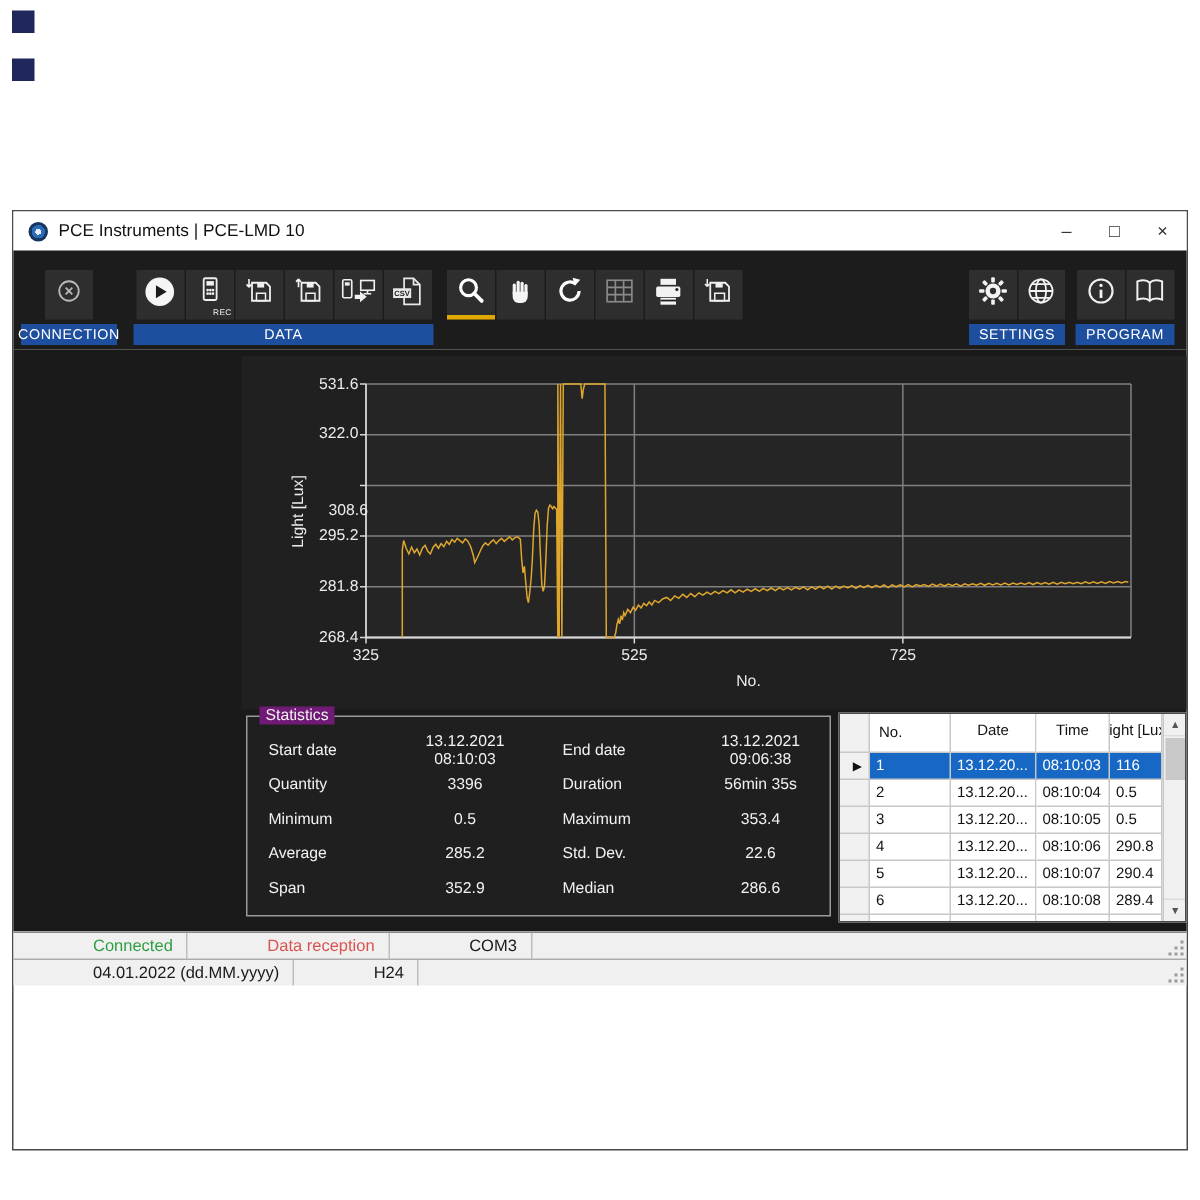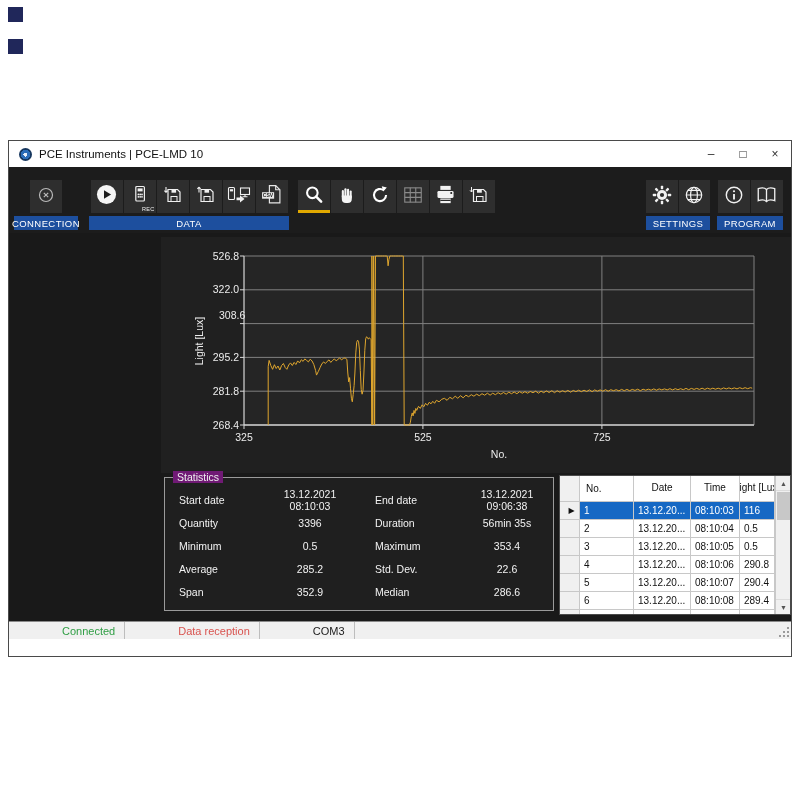--- a/index.html
+++ b/index.html
@@ -2,21 +2,21 @@
 <html><head>
 <meta charset="utf-8">
 <style>
   * { margin:0; padding:0; box-sizing:border-box; }
   html,body { width:800px; height:800px; background:#ffffff; font-family:"Liberation Sans",sans-serif; overflow:hidden; position:relative; }
 
   .desk-sq { position:absolute; width:15px; height:15px; background:#20275a; }
   #desk-sq1 { left:8px; top:7px; }
   #desk-sq2 { left:8px; top:39px; }
 
-  #app-window { position:absolute; left:8px; top:140px; width:784px; height:517px; background:#fff; border:1px solid #4a4a4a; }
+  #app-window { position:absolute; left:8px; top:140px; width:784px; height:627px; background:#fff; border:1px solid #4a4a4a; }
 
   
   #titlebar { position:absolute; left:0; top:0; width:100%; height:26px; background:#ffffff; display:flex; align-items:center; }
   #app-icon { width:13px; height:13px; border-radius:50%; margin:0 7px 0 10px;
     background:radial-gradient(circle at 50% 50%, #e8eef8 0 2px, #2b6cb8 2px 4.5px, #16365e 4.5px 7px); }
   #title-text { font-size:11.5px; color:#111; }
   #win-controls { margin-left:auto; display:flex; height:100%; }
   .win-btn { width:32px; height:100%; display:flex; align-items:center; justify-content:center; font-size:12px; color:#333; }
 
   
@@ -300,23 +300,23 @@
           <line x1="261.9" y1="188" x2="261.9" y2="192" stroke="#d8d8d8" stroke-width="1"></line>
           <line x1="440.9" y1="19" x2="440.9" y2="188" stroke="#808080" stroke-width="1"></line>
           <line x1="440.9" y1="188" x2="440.9" y2="192" stroke="#d8d8d8" stroke-width="1"></line>
           <line x1="593" y1="19" x2="593" y2="188" stroke="#808080" stroke-width="1"></line>
           <line x1="83" y1="19" x2="83" y2="188" stroke="#d8d8d8" stroke-width="1.2"></line>
           <line x1="83" y1="188" x2="593" y2="188" stroke="#d8d8d8" stroke-width="1.2"></line>
           <path d="M107.2 188.0 L107.2 129.7 L108.1 123.4 L109.8 128.5 L111.6 132.3 L113.4 127.7 L115.2 131.5 L117.0 129.0 L118.8 133.0 L120.6 128.5 L122.4 126.5 L124.2 130.5 L125.9 132.3 L127.7 128.0 L129.5 125.9 L131.3 128.5 L133.1 125.4 L134.9 127.5 L136.7 123.9 L138.5 125.9 L140.3 122.7 L142.1 124.4 L143.8 121.9 L145.6 123.4 L147.4 124.9 L149.2 122.2 L151.0 123.9 L152.8 127.5 L154.6 133.5 L155.5 138.1 L157.3 134.5 L159.1 130.5 L160.8 127.0 L162.6 124.9 L164.4 126.5 L166.2 124.4 L168.0 122.9 L169.8 125.4 L171.6 123.4 L173.4 121.9 L175.2 123.9 L176.9 122.4 L178.7 120.9 L180.5 122.9 L182.3 121.4 L184.1 120.9 L185.9 122.4 L186.8 136.0 L187.7 144.9 L188.6 140.6 L189.5 151.2 L190.4 161.3 L191.3 164.8 L192.2 157.5 L193.1 148.7 L193.9 136.0 L194.8 115.9 L195.7 105.3 L196.6 103.2 L197.5 104.3 L198.4 112.1 L199.3 133.5 L200.2 152.4 L201.1 157.2 L202.0 153.7 L202.9 136.0 L203.8 113.3 L204.7 101.7 L205.6 99.7 L206.5 100.7 L207.4 102.2 L208.3 100.7 L209.2 101.7 L210.1 102.7 L210.9 188.0 L210.9 19.0 L211.8 188.0 L212.7 19.0 L213.6 188.0 L214.5 19.0 L216.3 19.0 L218.1 19.0 L219.9 19.0 L221.7 19.0 L223.5 19.0 L225.3 19.0 L226.2 19.0 L227.1 28.8 L227.9 22.5 L228.8 19.0 L230.6 19.0 L232.4 19.0 L234.2 19.0 L236.0 19.0 L237.8 19.0 L239.6 19.0 L241.4 19.0 L242.3 19.0 L243.2 188.0 L244.9 188.0 L246.7 188.0 L248.5 188.0 L249.4 185.2 L250.3 179.4 L251.2 175.9 L252.1 178.9 L253.0 173.4 L253.9 176.4 L254.8 171.4 L255.7 173.4 L257.5 169.3 L259.3 171.4 L261.1 167.8 L262.8 169.8 L264.6 166.3 L266.4 168.3 L268.2 165.3 L270.0 166.8 L271.8 164.3 L273.6 166.3 L275.4 163.3 L278.1 164.8 L280.7 162.3 L283.4 161.3 L286.1 163.3 L288.8 160.3 L291.5 161.8 L294.2 159.2 L296.8 161.3 L299.5 158.7 L302.2 160.8 L304.9 158.2 L307.6 159.7 L310.3 157.7 L312.9 159.2 L315.6 157.2 L318.3 158.7 L321.0 156.7 L323.7 158.2 L326.4 156.2 L329.1 158.2 L331.7 156.2 L334.4 157.7 L337.1 155.7 L339.8 157.2 L342.5 155.5 L345.2 157.2 L347.8 155.2 L350.5 156.7 L353.2 155.0 L355.9 156.7 L358.6 154.7 L361.3 156.2 L363.9 154.7 L366.6 156.2 L369.3 154.5 L372.0 155.7 L374.7 154.2 L377.4 156.2 L380.1 154.2 L382.7 155.7 L385.4 153.9 L388.1 155.5 L390.8 153.7 L393.5 155.7 L396.2 153.7 L398.8 155.2 L401.5 153.7 L404.2 155.0 L406.9 153.4 L409.6 155.2 L412.3 153.4 L414.9 154.7 L417.6 153.2 L420.3 154.7 L423.0 153.2 L425.7 154.5 L428.4 152.9 L431.1 154.7 L433.7 152.9 L436.4 154.2 L439.1 152.9 L441.8 154.2 L444.5 152.7 L447.2 154.2 L449.8 152.7 L452.5 153.7 L455.2 152.7 L457.9 153.9 L460.6 152.4 L463.3 153.7 L465.9 152.4 L468.6 153.7 L471.3 152.4 L474.0 153.4 L476.7 152.2 L479.4 153.7 L482.1 152.2 L484.7 153.2 L487.4 152.2 L490.1 153.2 L492.8 151.9 L495.5 153.2 L498.2 151.9 L500.8 152.9 L503.5 151.9 L506.2 152.9 L508.9 151.7 L511.6 152.9 L514.3 151.7 L516.9 152.7 L519.6 151.7 L522.3 152.7 L525.0 151.4 L527.7 152.7 L530.4 151.4 L533.1 152.4 L535.7 151.4 L538.4 152.4 L541.1 151.2 L543.8 152.4 L546.5 151.2 L549.2 152.2 L551.8 151.2 L554.5 152.2 L557.2 151.2 L559.9 152.2 L562.6 150.9 L565.3 151.9 L567.9 150.9 L570.6 151.9 L573.3 150.9 L576.0 151.9 L578.7 150.7 L581.4 151.7 L584.1 150.7 L586.7 151.7 L589.4 150.7 L591.2 151.2 " fill="none" stroke="#dfa62e" stroke-width="1"></path>
         </svg>
       <div id="ylab">Light [Lux]</div>
       <div id="xlab">No.</div>
-    <div class="ytick" style="left: 38px; top: 12.5px;">526.8</div>
+    <div class="ytick" style="left: 38px; top: 12.5px;">531.6</div>
         <div class="ytick" style="left: 38px; top: 46.3px;">322.0</div>
-        <div class="ytick" style="left: 38px; top: 72px; padding-left: 20px;">308.6</div>
+        <div class="ytick" style="left: 38px; top: 97px; padding-left: 20px;">308.6</div>
         <div class="ytick" style="left: 38px; top: 113.9px;">295.2</div>
         <div class="ytick" style="left: 38px; top: 147.7px;">281.8</div>
         <div class="ytick" style="left: 38px; top: 181.5px;">268.4</div>
         <div class="xtick" style="left: 63px; top: 194px;">325</div>
         <div class="xtick" style="left: 241.9px; top: 194px;">525</div>
         <div class="xtick" style="left: 420.9px; top: 194px;">725</div>
       </div>
 
     <div id="stats-panel">
       <span id="stats-title">Statistics</span>
@@ -432,14 +432,26 @@
       <div class="sb-sec" style="color: rgb(26, 26, 26);">COM3</div>
       <div class="grip">
         <i></i>
         <i></i>
         <i></i>
         <i></i>
         <i></i>
         <i></i>
       </div>
   </div>
+  <div class="statusbar" id="statusbar2">
+    <div class="sb-sec" style="color: rgb(26, 26, 26);">04.01.2022 (dd.MM.yyyy)</div>
+      <div class="sb-sec" style="color: rgb(26, 26, 26);">H24</div>
+      <div class="grip">
+        <i></i>
+        <i></i>
+        <i></i>
+        <i></i>
+        <i></i>
+        <i></i>
+      </div>
+  </div>
 
 </div>
 
 </body></html>

